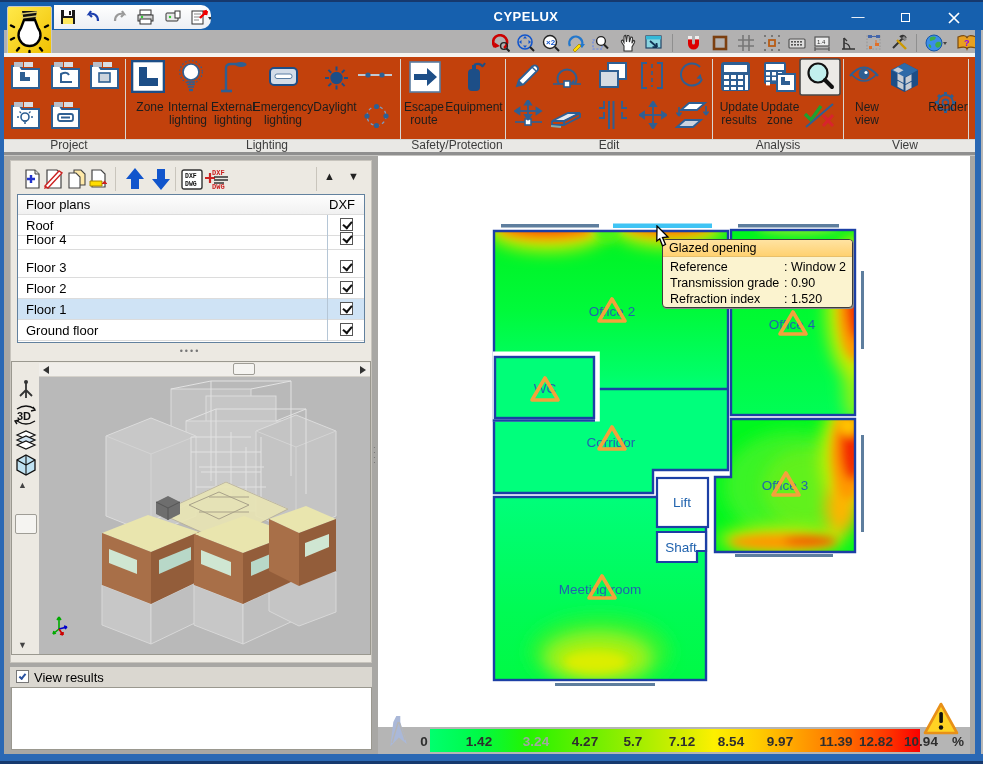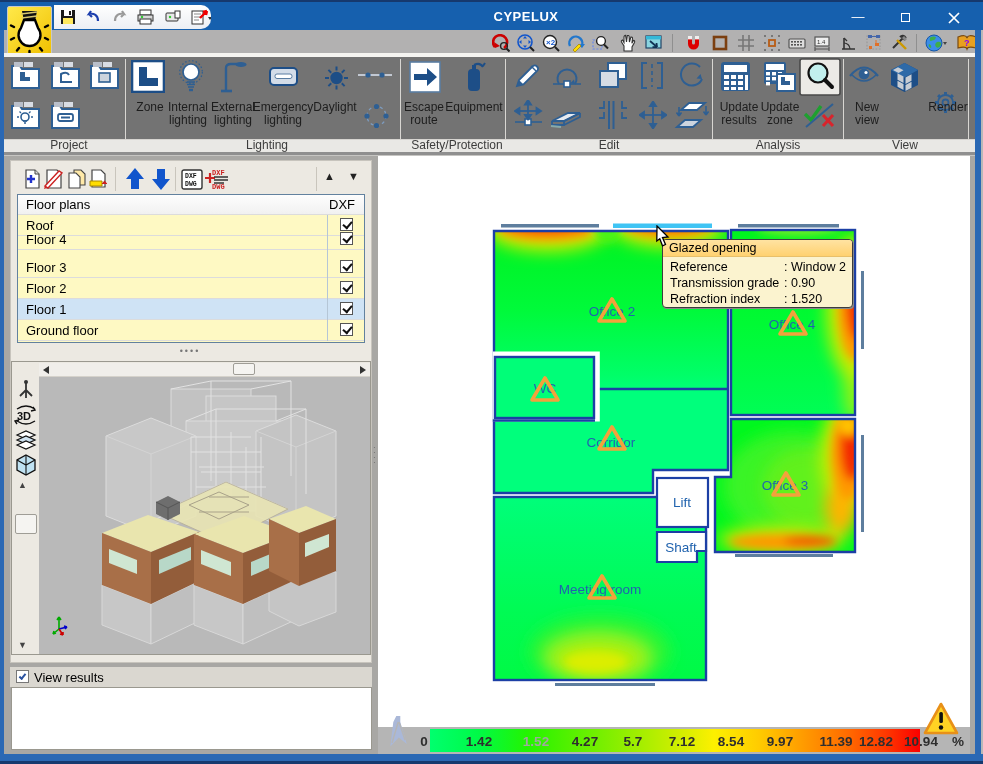--- a/index.html
+++ b/index.html
@@ -13,30 +13,30 @@
 #frameB{left:0;top:754px;width:983px;height:10px;background:#2a68b4;border-bottom:3px solid #16396e}
 
 #logo{left:7px;top:6px;width:45px;height:50px;background:linear-gradient(135deg,#ffe94a,#f0c000);border:1px solid #c8c8c8;border-radius:2px}
 #qat{left:54px;top:5px;width:157px;height:24px;background:linear-gradient(#ffffff,#eceff4);border-radius:0 10px 10px 0;display:flex;align-items:center;padding-left:6px;gap:9px}
 #apptitle{left:466px;top:9px;width:120px;text-align:center;color:#fff;font-size:13px;font-weight:bold;letter-spacing:.5px}
 .winbtn{top:8px;width:30px;height:18px;color:#fff;font-size:13px;text-align:center;line-height:17px}
 
 #tb2{left:4px;top:30px;width:979px;height:23px;background:#b2b1b1}
 #tb2 .ic{position:absolute;top:4px;width:18px;height:18px}
 
-#ribbon{left:4px;top:57px;width:971px;height:95px;background:#737373;font-size:12px;color:#1d1d1d}
+#ribbon{left:4px;top:57px;width:971px;height:95px;background:#c2410c;font-size:12px;color:#1d1d1d}
 #ribbon .gsep{position:absolute;top:2px;width:1px;height:93px;background:#d8d6d2}
 #rlabels{left:4px;top:139px;width:971px;height:13px;background:#e9e8e5;border-top:1px solid #d6d4d0;font-size:12px;color:#3c3c3c}
 #rlabels div{position:absolute;top:-2px;text-align:center;width:120px}
 #ribbonsep{left:0;top:152px;width:983px;height:4px;background:#8f8f8f;border-bottom:1px solid #c6c5c2}
 .rlab{position:absolute;text-align:center;line-height:13px;color:#1d1d1d}
 
 #leftbg{left:4px;top:156px;width:374px;height:598px;background:#a8a7a4}
 #lpanel{left:10px;top:160px;width:362px;height:503px;background:#ece9e2;border:1px solid #c7c4bd}
-#ptable{left:17px;top:194px;width:348px;height:149px;background:#fef9c3;border:1px solid #62819e;font-size:13px;color:#000}
+#ptable{left:17px;top:194px;width:348px;height:149px;background:#ffffff;border:1px solid #62819e;font-size:13px;color:#000}
 .trow{position:absolute;left:0;width:346px;height:21px;border-bottom:1px solid #dcdcdc;line-height:21px;padding-left:8px}
 .tchk{position:absolute;left:322px;top:3px;width:13px;height:13px;background:#fff;border:1px solid #555}
 .tchk:after{content:"";position:absolute;left:2px;top:2px;width:7px;height:4px;border-left:2.6px solid #111;border-bottom:2.6px solid #111;transform:rotate(-50deg)}
 #vsplit{left:160px;top:348px;width:60px;height:8px;color:#777;font-size:9px;text-align:center;letter-spacing:2px;line-height:6px}
 
 #vport{left:11px;top:361px;width:360px;height:294px;background:#ece9e2;border:1px solid #9a988f}
 #vpcanvas{left:27px;top:15px;width:331px;height:277px;background:#b9b9b9}
 #vptop{left:27px;top:1px;width:331px;height:14px;background:#f0eeea;border-bottom:1px solid #d5d2cb}
 #vpslider{left:221px;top:1px;width:22px;height:12px;background:#f5f4f1;border:1px solid #9f9d96;border-radius:2px}
 
@@ -757,21 +757,21 @@
 
 <svg class="abs" style="left:277px;top:69px" width="16" height="22" viewBox="0 0 16 22">
 <path d="M2,1 L13,12 L7.5,12.5 L10.5,19.5 L7.5,20.8 L4.8,13.8 L1.8,16 Z" fill="#fff" stroke="#000" stroke-width="1.3"></path>
 </svg>
 </div>
 
 <div id="scalerow" class="abs">
 <div id="grad"></div>
 <span class="snum" style="left:46px">0</span>
 <span class="snum" style="left:101px">1.42</span>
-<span class="snum" style="left:158px;color:#9fa89f">1.52</span>
+<span class="snum" style="left:158px;color:#9fa89f">3.24</span>
 <span class="snum" style="left:207px">4.27</span>
 <span class="snum" style="left:255px">5.7</span>
 <span class="snum" style="left:304px">7.12</span>
 <span class="snum" style="left:353px">8.54</span>
 <span class="snum" style="left:402px">9.97</span>
 <span class="snum" style="left:458px">11.39</span>
 <span class="snum" style="left:498px">12.82</span>
 <span class="snum" style="left:543px">10.94</span>
 <span class="snum" style="left:580px">%</span>
 </div>

